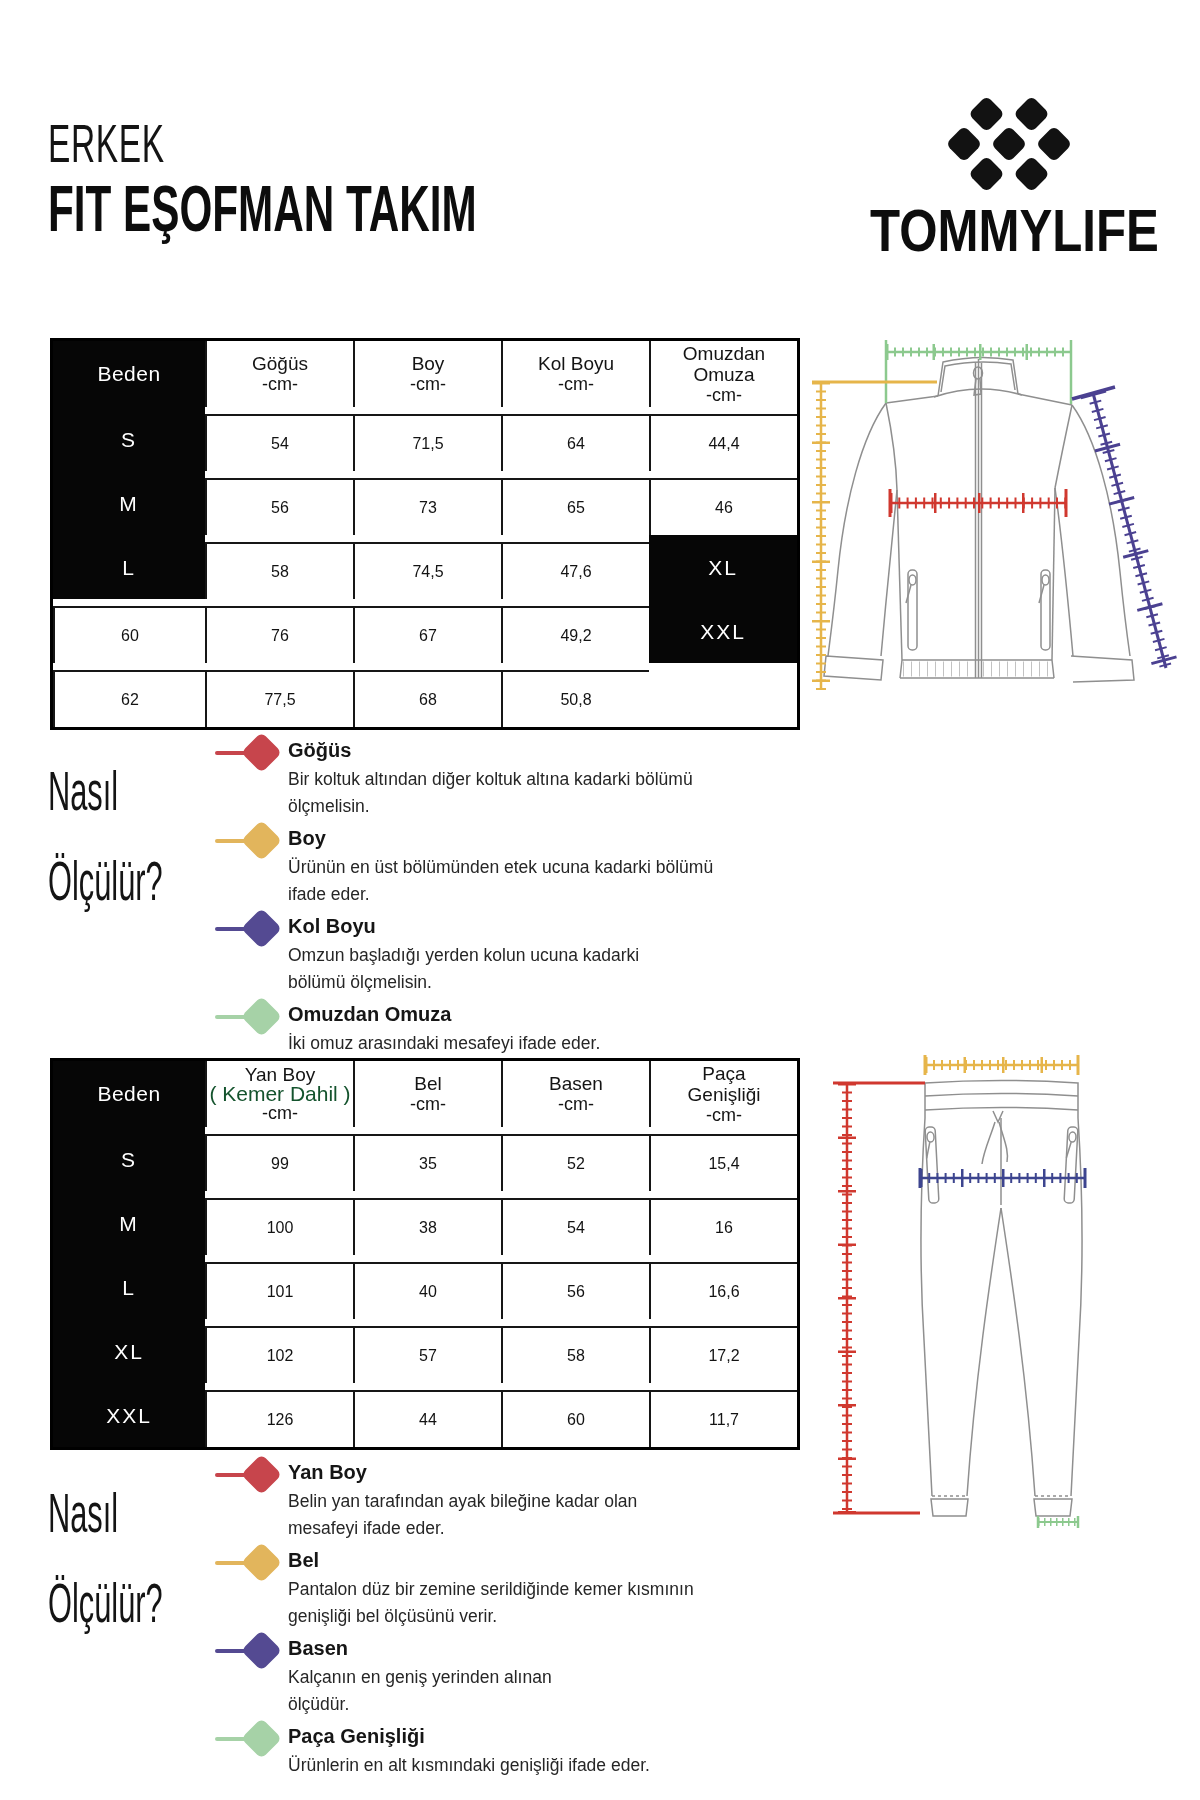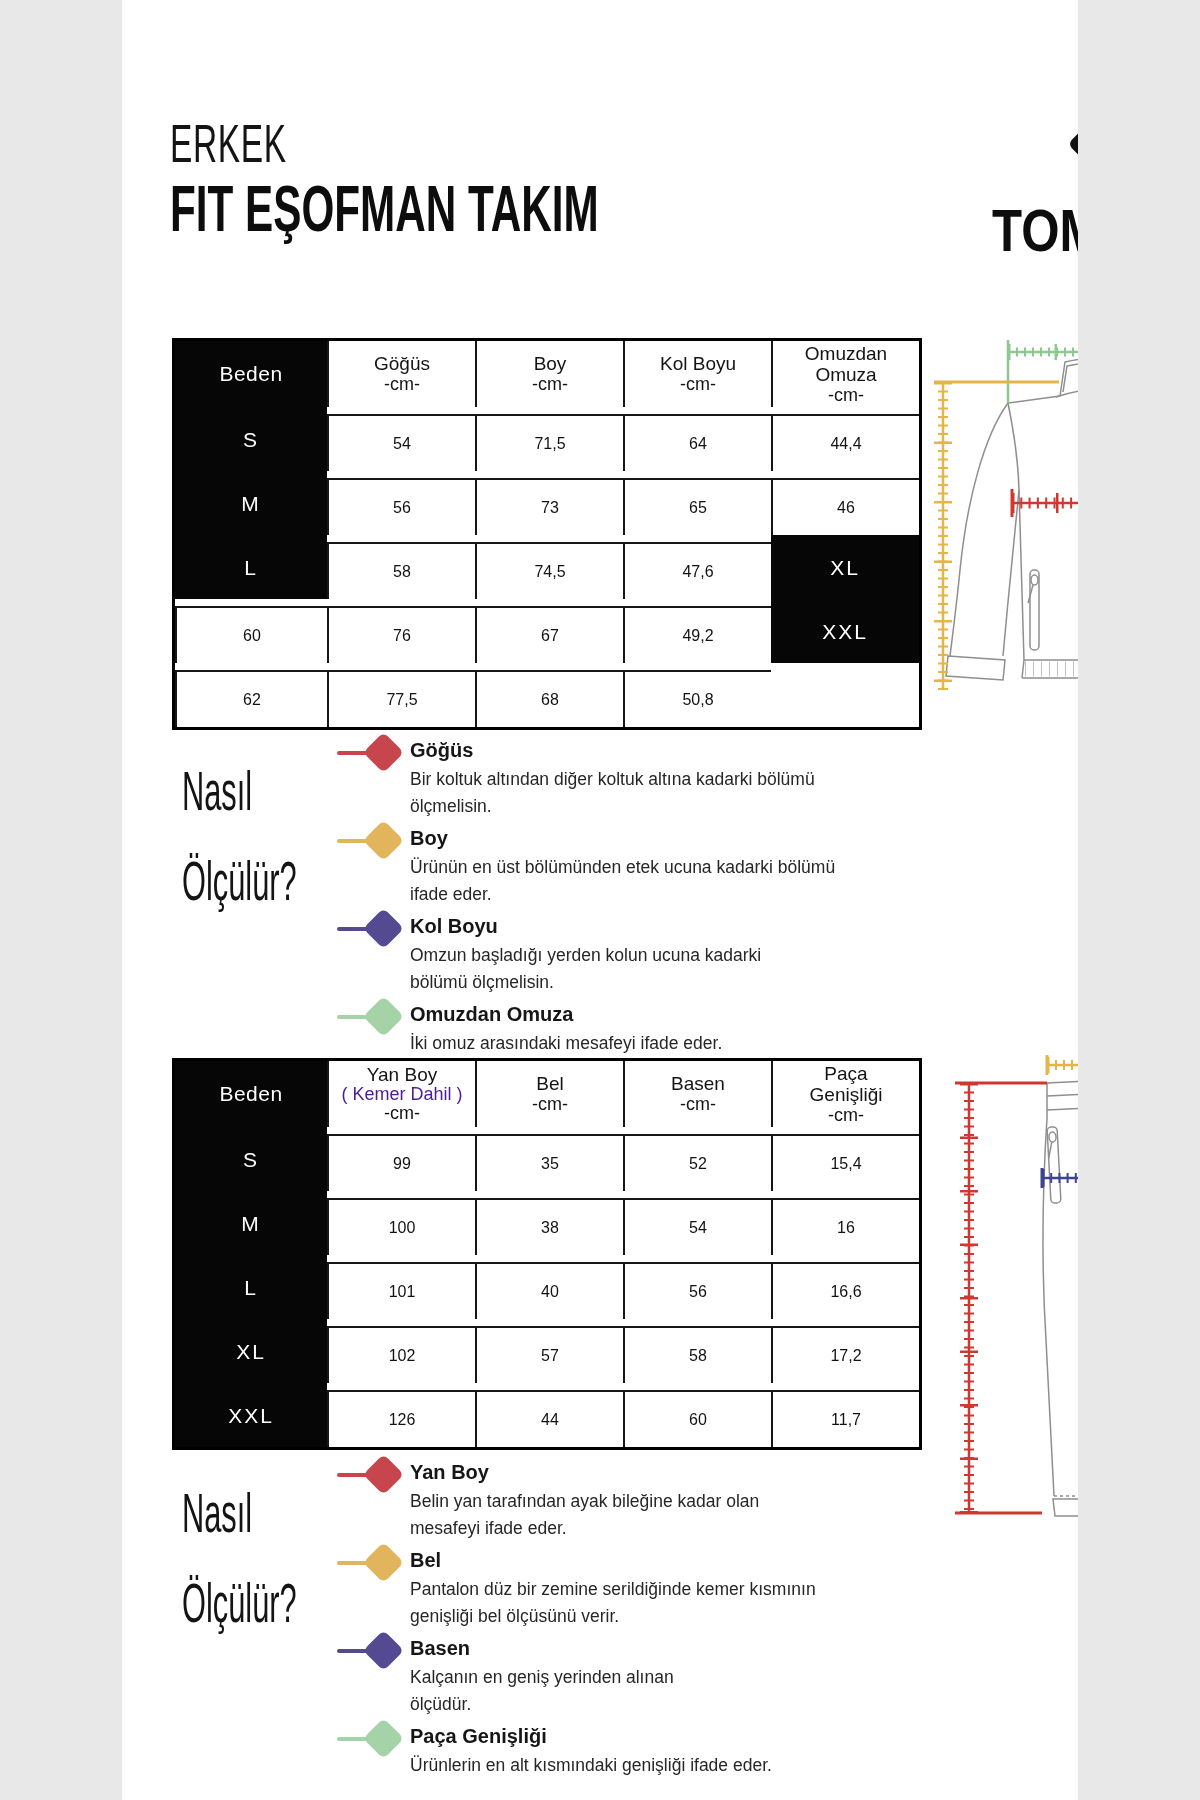--- a/index.html
+++ b/index.html
@@ -1,44 +1,44 @@
 <!DOCTYPE html>
 <html><head>
 <meta charset="utf-8">
 <style>
   html,body{margin:0;padding:0;background:#e8e8e8;}
-  .page{position:relative;width:956px;height:1800px;background:#ffffff;
+  .page{position:relative;width:1200px;height:1800px;background:#ffffff;
         font-family:"Liberation Sans",sans-serif;color:#111;overflow:hidden;margin:0 auto;}
 
   
   .hdr-sub{position:absolute;left:48px;top:112px;font-size:54px;font-weight:400;letter-spacing:1px;
            transform:scaleX(0.62);transform-origin:0 50%;white-space:nowrap;color:#141414;}
   .hdr-title{position:absolute;left:48px;top:172px;font-size:64px;font-weight:800;letter-spacing:0;
            transform:scaleX(0.66);transform-origin:0 50%;white-space:nowrap;color:#0d0d0d;}
   .brand{position:absolute;left:870px;top:196px;width:280px;font-size:60px;font-weight:800;
            transform:scaleX(0.82);transform-origin:0 50%;white-space:nowrap;color:#0d0d0d;}
   .logo-svg{position:absolute;left:928px;top:90px;}
 
   
   .size-table{position:absolute;left:50px;width:744px;border:3px solid #000;background:#fff;
               display:grid;grid-template-columns:152px 148px 148px 148px 148px;
               grid-template-rows:66px repeat(5,64px);}
   .cell{display:flex;flex-direction:column;align-items:center;justify-content:center;
         border-left:2px solid #161616;border-top:2px solid #161616;text-align:center;}
   .cell.first{border-top:none;}
   .sizecol{background:#060606;color:#fff;border-left:none;border-top-color:#060606;}
   .hlabel{font-size:19px;line-height:21px;max-width:112px;font-weight:400;color:#141414;}
-  .hnote{font-size:18px;line-height:18px;color:#4c1d95;}
+  .hnote{font-size:21px;line-height:18px;color:#14532d;}
   .hunit{font-size:18px;line-height:21px;color:#141414;}
   .beden{font-size:21px;letter-spacing:0.5px;}
   .szlabel{font-size:21px;letter-spacing:2px;}
   .val{font-size:16px;color:#131313;margin-top:7px;}
 
   
-  .m-heading{position:absolute;left:60px;margin:0;font-weight:400;color:#141414;}
+  .m-heading{position:absolute;left:48px;margin:0;font-weight:400;color:#141414;}
   .m-heading span{display:block;font-size:56px;line-height:90px;
                   transform:scaleX(0.55);transform-origin:0 50%;white-space:nowrap;}
   .m-items{position:absolute;left:215px;list-style:none;margin:0;padding:0;width:560px;}
   .m-items li{position:relative;padding-left:73px;margin-bottom:6px;min-height:56px;}
   .m-title{font-size:20px;font-weight:700;line-height:24px;margin-bottom:4px;color:#161616;}
   .m-line{display:block;font-size:17.5px;line-height:27px;color:#262626;}
   .marker{position:absolute;left:0;top:-3px;width:64px;height:36px;}
   .marker .mline{position:absolute;left:0;top:16px;width:46px;height:4px;border-radius:2px;}
   .marker .mdiamond{position:absolute;right:3px;top:3px;width:29px;height:29px;border-radius:6px;
                     transform:rotate(45deg);}

